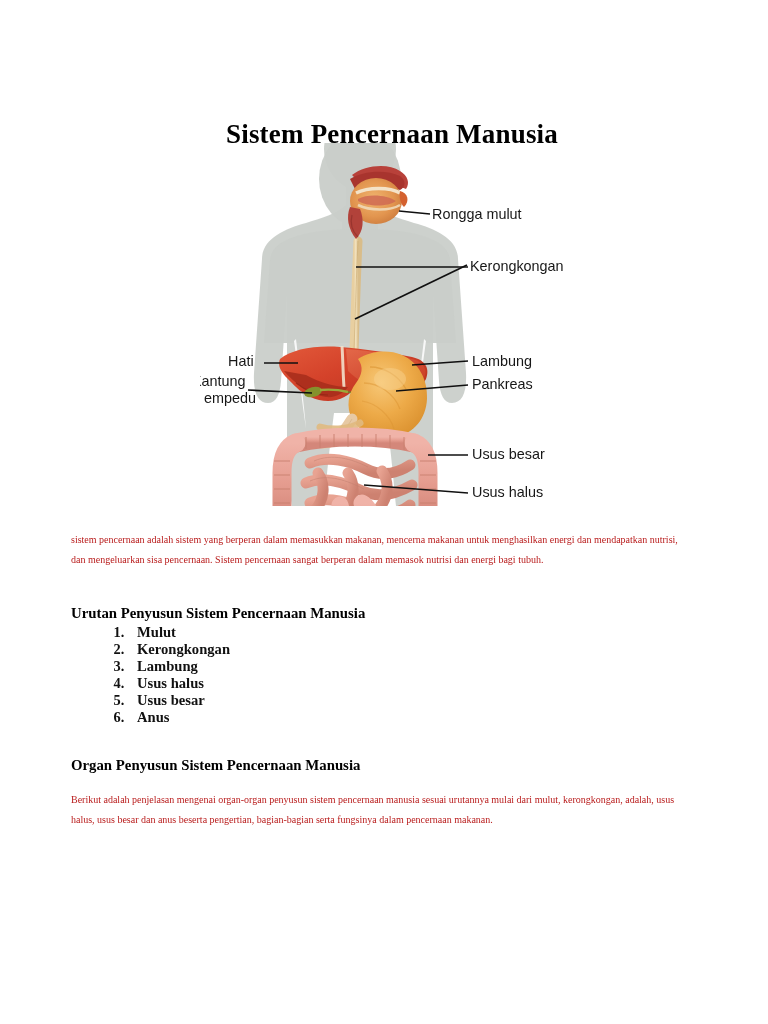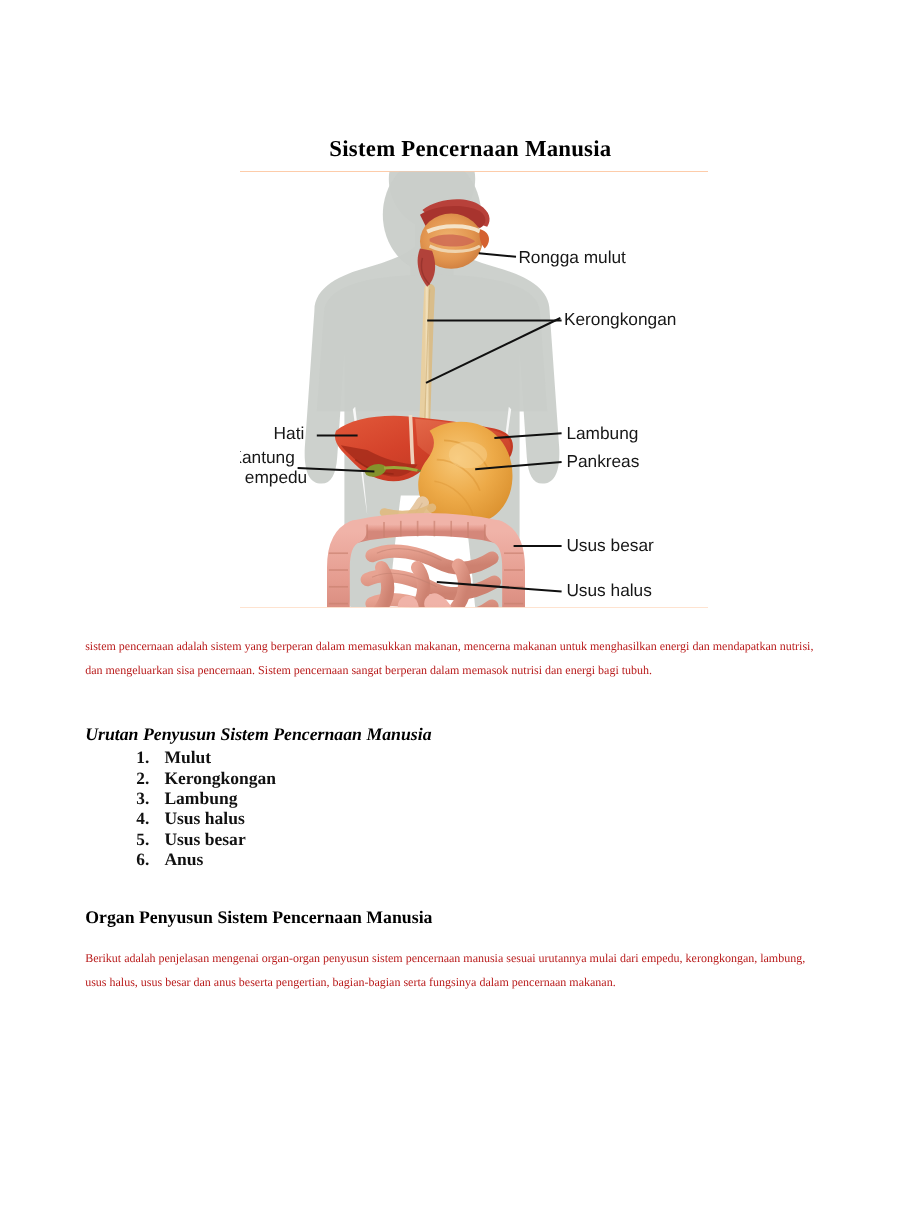--- a/index.html
+++ b/index.html
@@ -25,21 +25,21 @@
 
   
   .doc-title {
     position: absolute;
     left: 16px;
     right: 0;
     top: 101px;
     text-align: center;
     font-family: "Liberation Serif", "DejaVu Serif", serif;
     font-weight: bold;
-    font-size: 19px;
+    font-size: 27px;
     letter-spacing: 0.2px;
     color: #000;
   }
 
   
   .figure {
     position: absolute;
     left: 200px;
     top: 143px;
     width: 390px;
@@ -79,21 +79,21 @@
 
   .section-heading {
     position: absolute;
     font-family: "Liberation Serif", "DejaVu Serif", serif;
     font-weight: bold;
     font-size: 14.8px;
     color: #000;
     left: 71px;
     white-space: nowrap;
   }
-  #heading-urutan { top: 593px; font-style: italic; }
+  #heading-urutan { top: 593px; }
   #heading-organ  { top: 745px; }
 
   .ord-list {
     position: absolute;
     left: 104px;
     top: 624px;
     margin: 0;
     padding: 0 0 0 24px;
     list-style: decimal;
     font-family: "Liberation Serif", "DejaVu Serif", serif;
@@ -375,15 +375,15 @@
     <li>Mulut</li>
     <li>Kerongkongan</li>
     <li>Lambung</li>
     <li>Usus halus</li>
     <li>Usus besar</li>
     <li>Anus</li>
   </ol>
 
   <h2 class="section-heading" id="heading-organ">Organ Penyusun Sistem Pencernaan Manusia</h2>
 
-  <p class="para" id="para-outro">Berikut adalah penjelasan mengenai organ-organ penyusun sistem pencernaan manusia sesuai urutannya mulai dari empedu, kerongkongan, lambung, usus halus, usus besar dan anus beserta pengertian, bagian-bagian serta fungsinya dalam pencernaan makanan.</p>
+  <p class="para" id="para-outro">Berikut adalah penjelasan mengenai organ-organ penyusun sistem pencernaan manusia sesuai urutannya mulai dari mulut, kerongkongan, adalah, usus halus, usus besar dan anus beserta pengertian, bagian-bagian serta fungsinya dalam pencernaan makanan.</p>
 
 </div>
 
 </body></html>

